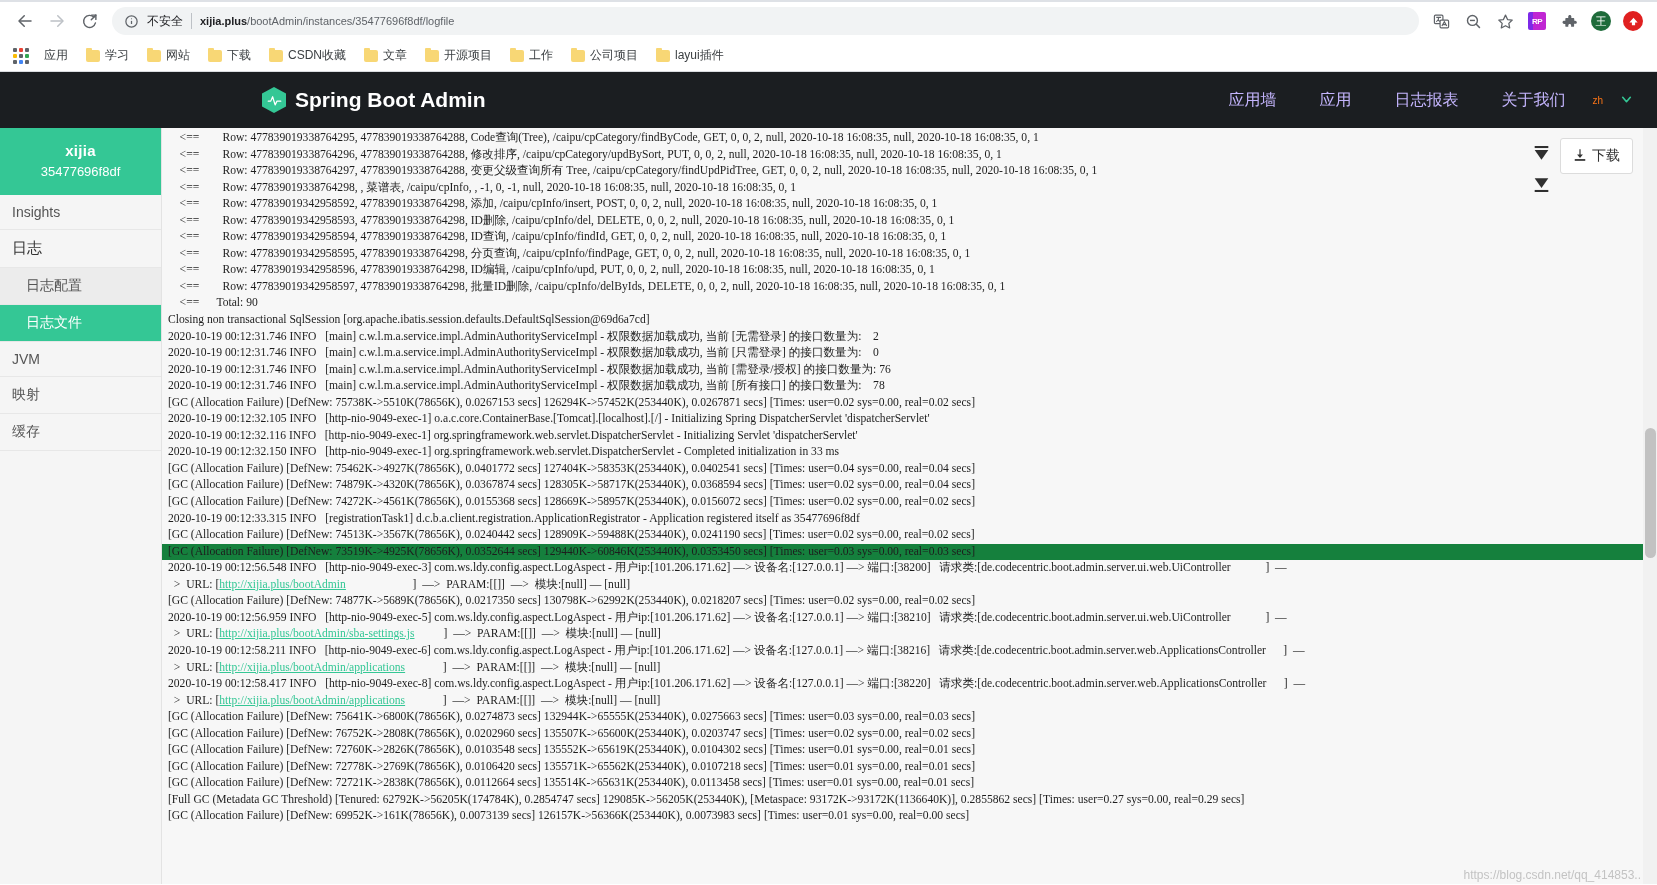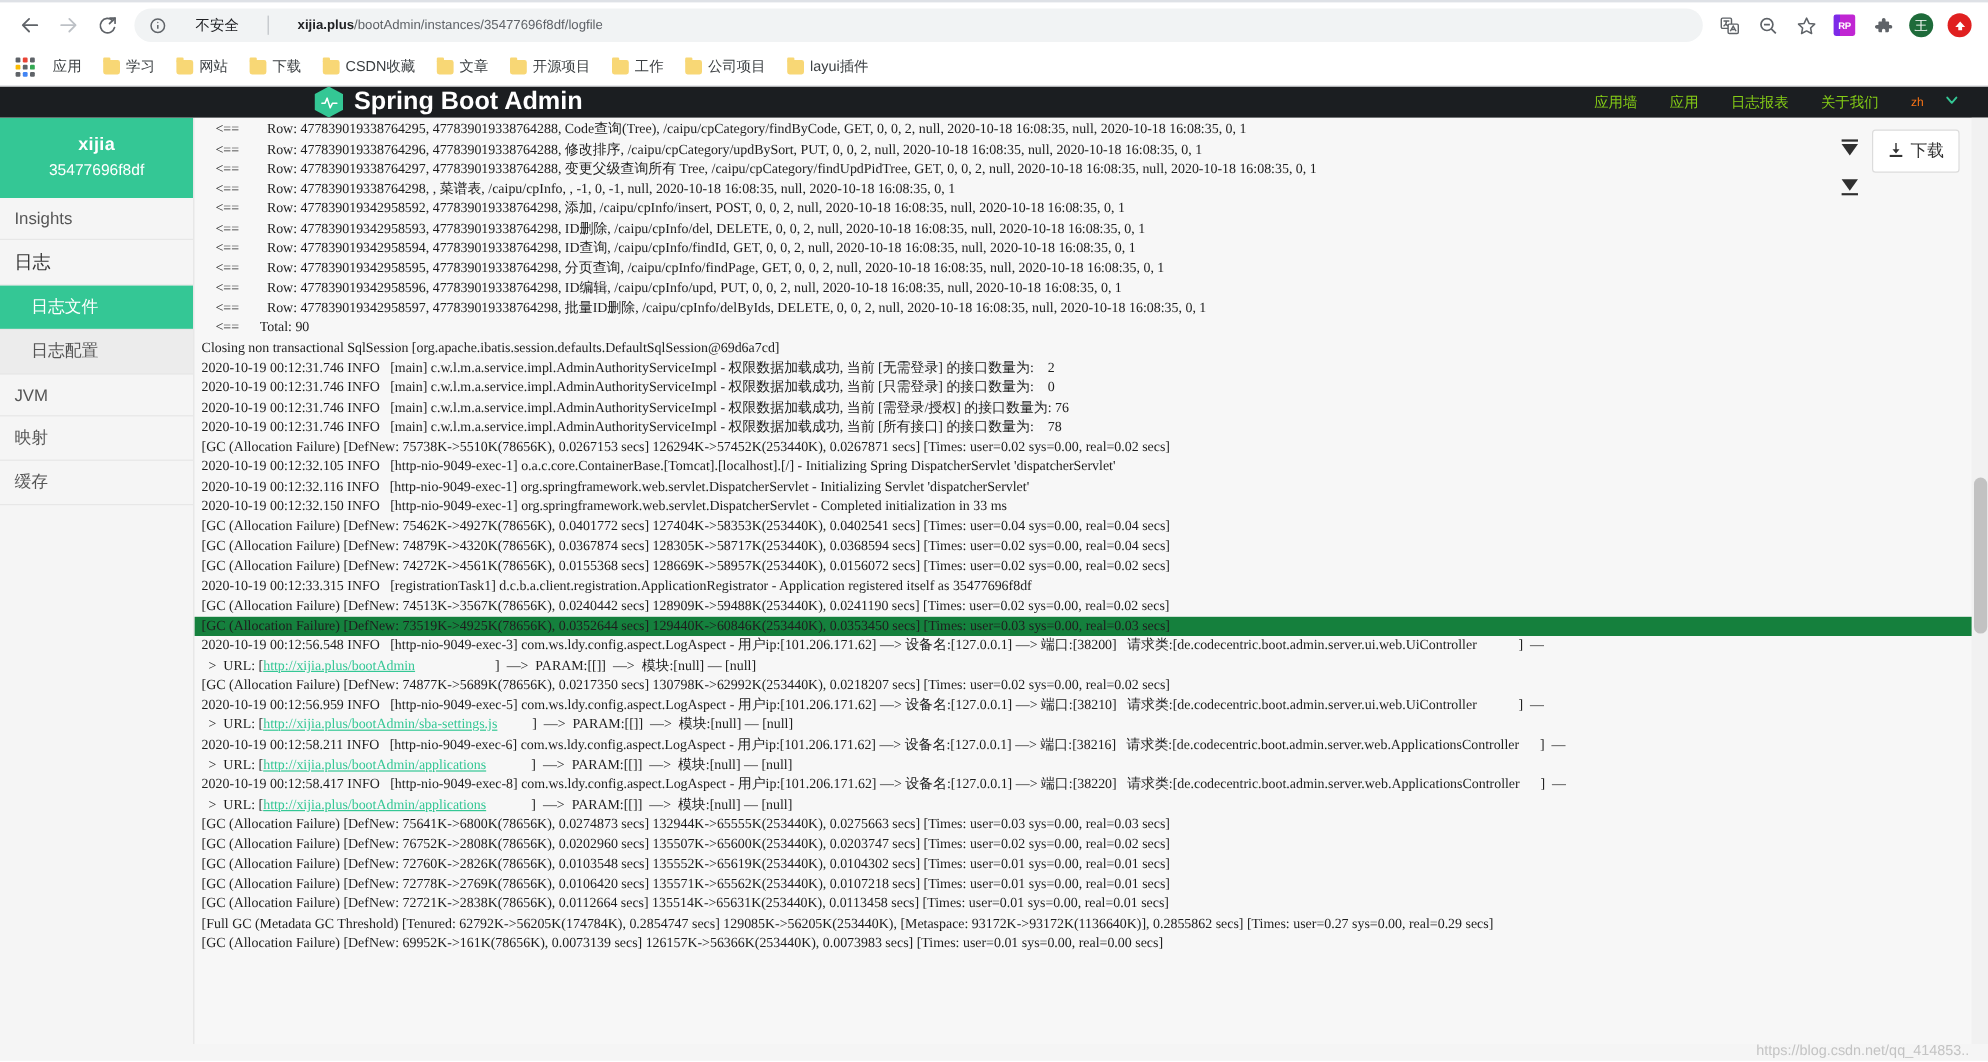--- a/index.html
+++ b/index.html
@@ -38,21 +38,21 @@
   .nav-btn svg { display: block; }
   #omnibox {
     flex: 1 1 auto;
     height: 28px;
     margin-left: 6px;
     background: #f1f3f4;
     border-radius: 14px;
     display: flex;
     align-items: center;
     padding: 0 12px;
-    gap: 24px;
+    gap: 8px;
     min-width: 0;
   }
   #security-icon { color: #5f6368; flex: 0 0 auto; display:flex; align-items:center;}
   #security-label {
     font-size: 12px;
     color: #202124;
     white-space: nowrap;
     flex: 0 0 auto;
   }
   #omnibox-divider {
@@ -146,21 +146,21 @@
 
   
   #app {
     position: relative;
     width: 100%;
     height: 812px;
     background: #f5f5f5;
     overflow: hidden;
   }
   #sba-header {
-    height: 26px;
+    height: 56px;
     background: #1b1e21;
     display: flex;
     align-items: center;
     padding: 0 24px 0 0;
     position: relative;
     z-index: 5;
     justify-content: flex-end;
   }
   #sba-brand {
     display: flex; align-items: center; gap: 9px;
@@ -176,23 +176,24 @@
   #sba-title {
     color: #ffffff;
     font-size: 21px;
     font-weight: 700;
   }
   #sba-nav {
     margin-left: auto;
     display: flex; align-items: center; gap: 27px;
   }
   .nav-link {
-    color: #84cc16;
-    font-size: 12px;
-    white-space: nowrap;
+    color: #c4b5fd;
+    font-size: 16px;
+    white-space: nowrap;
+    margin-left: 16px;
   }
   #lang-select {
     display: flex; align-items: center; gap: 17px;
     color: #f97316; font-size: 10px;
   }
   #lang-chevron { color: #34c795; }
 
   #app-body {
     display: flex;
     height: 772px;
@@ -481,22 +482,22 @@
 
   <div id="app-body">
 
     <div id="sidebar">
       <div id="sidebar-head">
         <div id="sidebar-app-name">xijia</div>
         <div id="sidebar-app-id">35477696f8df</div>
       </div>
       <div class="side-item">Insights</div>
       <div class="side-group">日志</div>
+      <div class="side-sub">日志配置</div>
       <div class="side-sub active">日志文件</div>
-      <div class="side-sub">日志配置</div>
       <div class="side-item">JVM</div>
       <div class="side-item">映射</div>
       <div class="side-item">缓存</div>
     </div>
 
     <div id="log-panel">
 
       <div id="log-scroll">
         <div id="log-lines"><div class="log-line">    &lt;==        Row: 477839019338764295, 477839019338764288, Code查询(Tree), /caipu/cpCategory/findByCode, GET, 0, 0, 2, null, 2020-10-18 16:08:35, null, 2020-10-18 16:08:35, 0, 1</div><div class="log-line">    &lt;==        Row: 477839019338764296, 477839019338764288, 修改排序, /caipu/cpCategory/updBySort, PUT, 0, 0, 2, null, 2020-10-18 16:08:35, null, 2020-10-18 16:08:35, 0, 1</div><div class="log-line">    &lt;==        Row: 477839019338764297, 477839019338764288, 变更父级查询所有 Tree, /caipu/cpCategory/findUpdPidTree, GET, 0, 0, 2, null, 2020-10-18 16:08:35, null, 2020-10-18 16:08:35, 0, 1</div><div class="log-line">    &lt;==        Row: 477839019338764298, , 菜谱表, /caipu/cpInfo, , -1, 0, -1, null, 2020-10-18 16:08:35, null, 2020-10-18 16:08:35, 0, 1</div><div class="log-line">    &lt;==        Row: 477839019342958592, 477839019338764298, 添加, /caipu/cpInfo/insert, POST, 0, 0, 2, null, 2020-10-18 16:08:35, null, 2020-10-18 16:08:35, 0, 1</div><div class="log-line">    &lt;==        Row: 477839019342958593, 477839019338764298, ID删除, /caipu/cpInfo/del, DELETE, 0, 0, 2, null, 2020-10-18 16:08:35, null, 2020-10-18 16:08:35, 0, 1</div><div class="log-line">    &lt;==        Row: 477839019342958594, 477839019338764298, ID查询, /caipu/cpInfo/findId, GET, 0, 0, 2, null, 2020-10-18 16:08:35, null, 2020-10-18 16:08:35, 0, 1</div><div class="log-line">    &lt;==        Row: 477839019342958595, 477839019338764298, 分页查询, /caipu/cpInfo/findPage, GET, 0, 0, 2, null, 2020-10-18 16:08:35, null, 2020-10-18 16:08:35, 0, 1</div><div class="log-line">    &lt;==        Row: 477839019342958596, 477839019338764298, ID编辑, /caipu/cpInfo/upd, PUT, 0, 0, 2, null, 2020-10-18 16:08:35, null, 2020-10-18 16:08:35, 0, 1</div><div class="log-line">    &lt;==        Row: 477839019342958597, 477839019338764298, 批量ID删除, /caipu/cpInfo/delByIds, DELETE, 0, 0, 2, null, 2020-10-18 16:08:35, null, 2020-10-18 16:08:35, 0, 1</div><div class="log-line">    &lt;==      Total: 90</div><div class="log-line">Closing non transactional SqlSession [org.apache.ibatis.session.defaults.DefaultSqlSession@69d6a7cd]</div><div class="log-line">2020-10-19 00:12:31.746 INFO   [main] c.w.l.m.a.service.impl.AdminAuthorityServiceImpl - 权限数据加载成功, 当前 [无需登录] 的接口数量为:    2</div><div class="log-line">2020-10-19 00:12:31.746 INFO   [main] c.w.l.m.a.service.impl.AdminAuthorityServiceImpl - 权限数据加载成功, 当前 [只需登录] 的接口数量为:    0</div><div class="log-line">2020-10-19 00:12:31.746 INFO   [main] c.w.l.m.a.service.impl.AdminAuthorityServiceImpl - 权限数据加载成功, 当前 [需登录/授权] 的接口数量为: 76</div><div class="log-line">2020-10-19 00:12:31.746 INFO   [main] c.w.l.m.a.service.impl.AdminAuthorityServiceImpl - 权限数据加载成功, 当前 [所有接口] 的接口数量为:    78</div><div class="log-line">[GC (Allocation Failure) [DefNew: 75738K-&gt;5510K(78656K), 0.0267153 secs] 126294K-&gt;57452K(253440K), 0.0267871 secs] [Times: user=0.02 sys=0.00, real=0.02 secs]</div><div class="log-line">2020-10-19 00:12:32.105 INFO   [http-nio-9049-exec-1] o.a.c.core.ContainerBase.[Tomcat].[localhost].[/] - Initializing Spring DispatcherServlet 'dispatcherServlet'</div><div class="log-line">2020-10-19 00:12:32.116 INFO   [http-nio-9049-exec-1] org.springframework.web.servlet.DispatcherServlet - Initializing Servlet 'dispatcherServlet'</div><div class="log-line">2020-10-19 00:12:32.150 INFO   [http-nio-9049-exec-1] org.springframework.web.servlet.DispatcherServlet - Completed initialization in 33 ms</div><div class="log-line">[GC (Allocation Failure) [DefNew: 75462K-&gt;4927K(78656K), 0.0401772 secs] 127404K-&gt;58353K(253440K), 0.0402541 secs] [Times: user=0.04 sys=0.00, real=0.04 secs]</div><div class="log-line">[GC (Allocation Failure) [DefNew: 74879K-&gt;4320K(78656K), 0.0367874 secs] 128305K-&gt;58717K(253440K), 0.0368594 secs] [Times: user=0.02 sys=0.00, real=0.04 secs]</div><div class="log-line">[GC (Allocation Failure) [DefNew: 74272K-&gt;4561K(78656K), 0.0155368 secs] 128669K-&gt;58957K(253440K), 0.0156072 secs] [Times: user=0.02 sys=0.00, real=0.02 secs]</div><div class="log-line">2020-10-19 00:12:33.315 INFO   [registrationTask1] d.c.b.a.client.registration.ApplicationRegistrator - Application registered itself as 35477696f8df</div><div class="log-line">[GC (Allocation Failure) [DefNew: 74513K-&gt;3567K(78656K), 0.0240442 secs] 128909K-&gt;59488K(253440K), 0.0241190 secs] [Times: user=0.02 sys=0.00, real=0.02 secs]</div><div class="log-line hl">[GC (Allocation Failure) [DefNew: 73519K-&gt;4925K(78656K), 0.0352644 secs] 129440K-&gt;60846K(253440K), 0.0353450 secs] [Times: user=0.03 sys=0.00, real=0.03 secs]</div><div class="log-line">2020-10-19 00:12:56.548 INFO   [http-nio-9049-exec-3] com.ws.ldy.config.aspect.LogAspect - 用户ip:[101.206.171.62] —&gt; 设备名:[127.0.0.1] —&gt; 端口:[38200]   请求类:[de.codecentric.boot.admin.server.ui.web.UiController            ]  —</div><div class="log-line"><span>  &gt;  URL: [</span><span class="log-url">http://xijia.plus/bootAdmin</span><span>                       ]  —&gt;  PARAM:[[]]  —&gt;  模块:[null] — [null]</span></div><div class="log-line">[GC (Allocation Failure) [DefNew: 74877K-&gt;5689K(78656K), 0.0217350 secs] 130798K-&gt;62992K(253440K), 0.0218207 secs] [Times: user=0.02 sys=0.00, real=0.02 secs]</div><div class="log-line">2020-10-19 00:12:56.959 INFO   [http-nio-9049-exec-5] com.ws.ldy.config.aspect.LogAspect - 用户ip:[101.206.171.62] —&gt; 设备名:[127.0.0.1] —&gt; 端口:[38210]   请求类:[de.codecentric.boot.admin.server.ui.web.UiController            ]  —</div><div class="log-line"><span>  &gt;  URL: [</span><span class="log-url">http://xijia.plus/bootAdmin/sba-settings.js</span><span>          ]  —&gt;  PARAM:[[]]  —&gt;  模块:[null] — [null]</span></div><div class="log-line">2020-10-19 00:12:58.211 INFO   [http-nio-9049-exec-6] com.ws.ldy.config.aspect.LogAspect - 用户ip:[101.206.171.62] —&gt; 设备名:[127.0.0.1] —&gt; 端口:[38216]   请求类:[de.codecentric.boot.admin.server.web.ApplicationsController      ]  —</div><div class="log-line"><span>  &gt;  URL: [</span><span class="log-url">http://xijia.plus/bootAdmin/applications</span><span>             ]  —&gt;  PARAM:[[]]  —&gt;  模块:[null] — [null]</span></div><div class="log-line">2020-10-19 00:12:58.417 INFO   [http-nio-9049-exec-8] com.ws.ldy.config.aspect.LogAspect - 用户ip:[101.206.171.62] —&gt; 设备名:[127.0.0.1] —&gt; 端口:[38220]   请求类:[de.codecentric.boot.admin.server.web.ApplicationsController      ]  —</div><div class="log-line"><span>  &gt;  URL: [</span><span class="log-url">http://xijia.plus/bootAdmin/applications</span><span>             ]  —&gt;  PARAM:[[]]  —&gt;  模块:[null] — [null]</span></div><div class="log-line">[GC (Allocation Failure) [DefNew: 75641K-&gt;6800K(78656K), 0.0274873 secs] 132944K-&gt;65555K(253440K), 0.0275663 secs] [Times: user=0.03 sys=0.00, real=0.03 secs]</div><div class="log-line">[GC (Allocation Failure) [DefNew: 76752K-&gt;2808K(78656K), 0.0202960 secs] 135507K-&gt;65600K(253440K), 0.0203747 secs] [Times: user=0.02 sys=0.00, real=0.02 secs]</div><div class="log-line">[GC (Allocation Failure) [DefNew: 72760K-&gt;2826K(78656K), 0.0103548 secs] 135552K-&gt;65619K(253440K), 0.0104302 secs] [Times: user=0.01 sys=0.00, real=0.01 secs]</div><div class="log-line">[GC (Allocation Failure) [DefNew: 72778K-&gt;2769K(78656K), 0.0106420 secs] 135571K-&gt;65562K(253440K), 0.0107218 secs] [Times: user=0.01 sys=0.00, real=0.01 secs]</div><div class="log-line">[GC (Allocation Failure) [DefNew: 72721K-&gt;2838K(78656K), 0.0112664 secs] 135514K-&gt;65631K(253440K), 0.0113458 secs] [Times: user=0.01 sys=0.00, real=0.01 secs]</div><div class="log-line">[Full GC (Metadata GC Threshold) [Tenured: 62792K-&gt;56205K(174784K), 0.2854747 secs] 129085K-&gt;56205K(253440K), [Metaspace: 93172K-&gt;93172K(1136640K)], 0.2855862 secs] [Times: user=0.27 sys=0.00, real=0.29 secs]</div><div class="log-line">[GC (Allocation Failure) [DefNew: 69952K-&gt;161K(78656K), 0.0073139 secs] 126157K-&gt;56366K(253440K), 0.0073983 secs] [Times: user=0.01 sys=0.00, real=0.00 secs]</div></div>
       </div>

